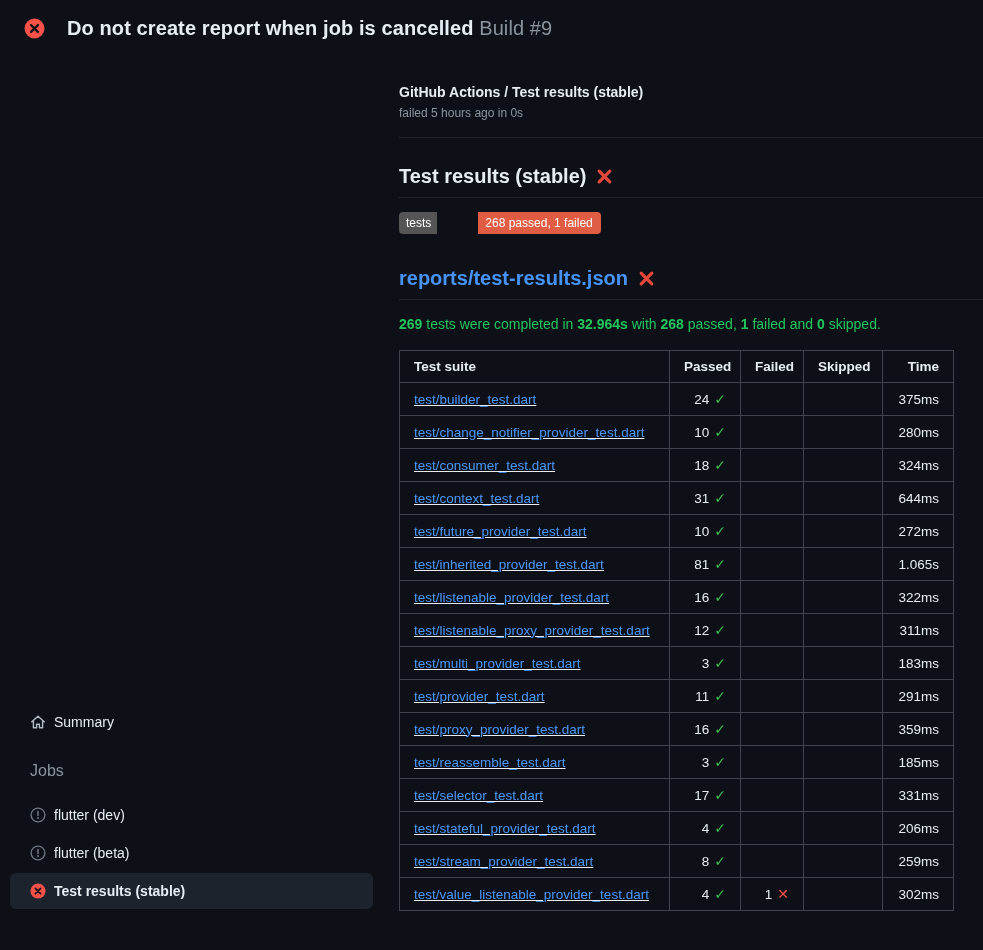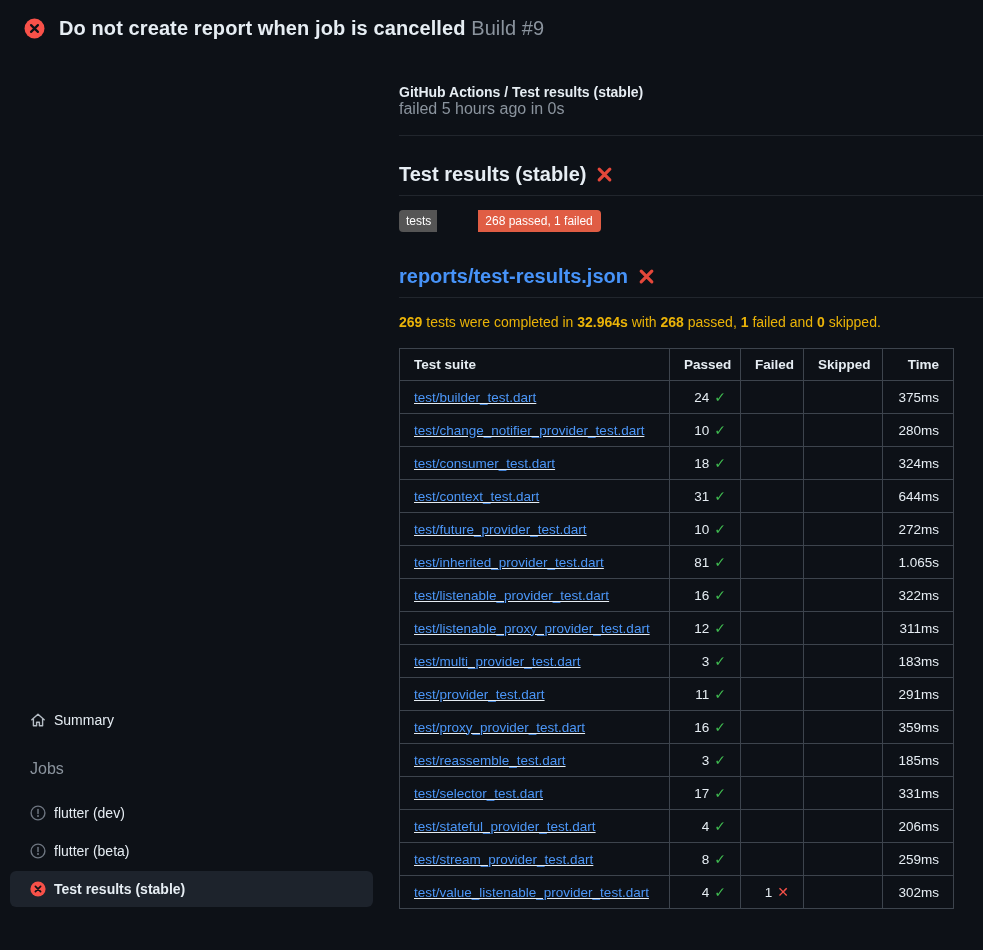--- a/index.html
+++ b/index.html
@@ -3,53 +3,53 @@
 <meta charset="utf-8">
 <style>
   * { box-sizing: border-box; }
   html, body { margin: 0; padding: 0; }
   body {
     width: 983px; height: 950px; overflow: hidden;
     background: #0d1117; color: #e6edf3;
     font-family: "Liberation Sans", "DejaVu Sans", sans-serif;
   }
   
-  .run-header { display: flex; align-items: center; gap: 14px; padding: 17px 24px 13px 24px; }
+  .run-header { display: flex; align-items: center; gap: 22px; padding: 17px 24px 13px 24px; }
   .run-header h1 { margin: 0; font-size: 20px; font-weight: 700; letter-spacing: .1px; }
   .run-header .build { color: #8b949e; font-weight: 400; }
   
   .layout { display: flex; align-items: flex-end; }
   .sidebar { width: 383px; flex: none; padding-top: 22px; }
   .side-item {
     display: flex; align-items: center; gap: 8px;
     height: 28px; margin: 0 10px; padding: 0 20px;
     border-radius: 6px; font-size: 14px; cursor: pointer; color: #e6edf3;
   }
   .side-item.job { height: 36px; margin: 2px 10px; }
   .side-item.selected { background: #1d232c; font-weight: 700; }
   .side-section-label { color: #8b949e; font-size: 16px; margin: 26px 0 17px 0; padding: 0 30px; }
   .icon16 { width: 16px; height: 16px; flex: none; display: inline-block; }
   
   main { flex: 1; min-width: 0; padding: 31px 0 0 16px; }
   .breadcrumb { font-size: 14px; font-weight: 700; }
-  .meta { font-size: 16px; color: #8b949e; }
+  .meta { font-size: 12px; color: #8b949e; margin-top: 6px; }
   .divider { border: none; border-top: 1px solid #21262d; margin: 17px 0 0 0; }
   h2.section-title {
     display: flex; align-items: center; gap: 10px;
     margin: 27px 0 0 0; font-size: 20px; font-weight: 700;
     padding-bottom: 9px; border-bottom: 1px solid #21262d;
   }
   h2.report-title { margin-top: 33px; }
   h2.report-title a { color: #4793f8; text-decoration: none; }
   
   .badge { display: inline-flex; margin-top: 14px; font-size: 12px; font-weight: 400; line-height: 1; gap: 41px; }
   .badge-label { background: #555555; color: #fff; padding: 5px 6px 5px 7px; border-radius: 4px 0 0 4px; }
   .badge-value { background: #e05d44; color: #ffffff; padding: 5px 8px 5px 7px; border-radius: 0 4px 4px 0; }
   
-  .summary { margin: 16px 0 0 0; font-size: 14px; color: #eab308; }
+  .summary { margin: 16px 0 0 0; font-size: 14px; color: #22c55e; }
   .summary b { font-weight: 700; }
   
   table.results {
     margin-top: 18px; border-collapse: collapse; width: 554px;
     font-size: 13.5px; table-layout: fixed;
   }
   .results th, .results td { border: 1px solid #3d444d; padding: 8px 14px; }
   .results th { font-weight: 700; text-align: right; color: #e6edf3; }
   .results th.c-suite { text-align: left; }
   .results td { text-align: right; color: #e6edf3; }

